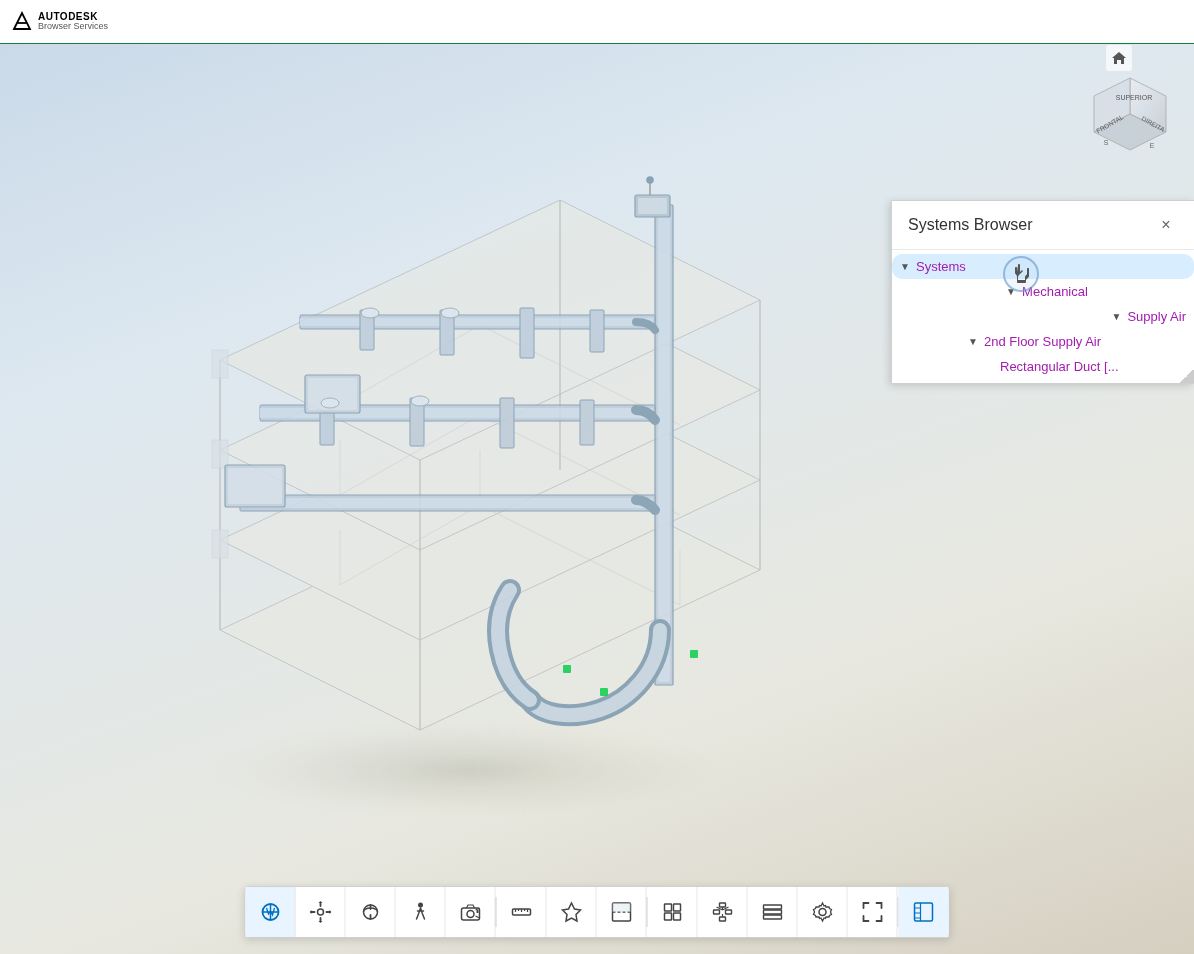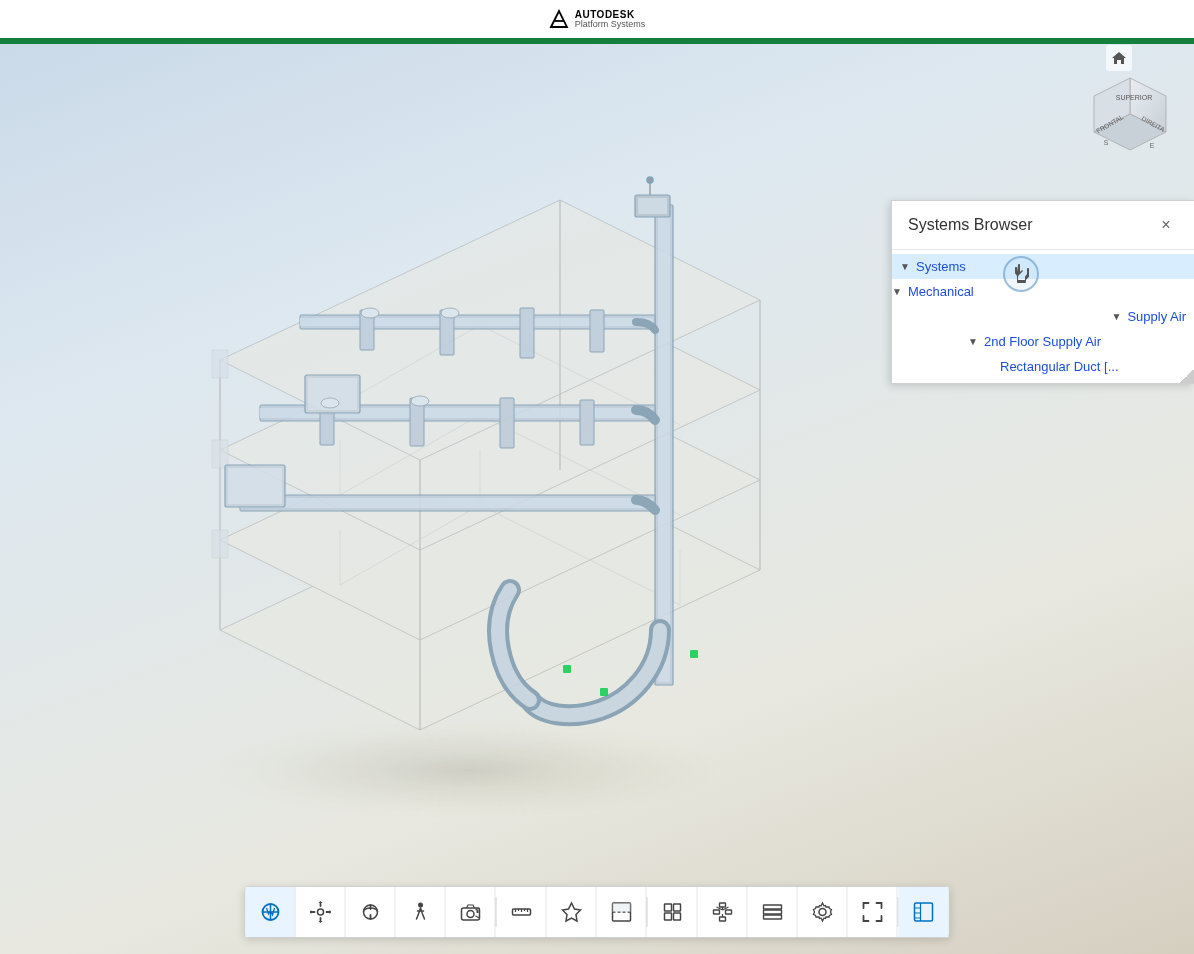--- a/index.html
+++ b/index.html
@@ -21,26 +21,25 @@
       overflow: hidden;
     }
 
     
     #header {
       position: absolute;
       top: 0; left: 0;
       width: 100%;
       height: 44px;
       background: #ffffff;
-      border-bottom: 6px solid #15803d;
+      border-bottom: 1px solid #15803d;
       display: flex;
       align-items: center;
       padding: 0 12px;
       z-index: 100;
-      justify-content: center;
     }
 
     #logo-area {
       display: flex;
       align-items: center;
       gap: 6px;
     }
 
     #logo-icon {
       width: 20px;
@@ -107,42 +106,43 @@
     #panel-content {
       padding: 4px 0;
     }
 
     .tree-item {
       display: flex;
       align-items: center;
       padding: 5px 8px;
       cursor: pointer;
       font-size: 13px;
-      color: #1d4ed8;
+      color: #a21caf;
       user-select: none;
+      border-radius: 10px;
     }
 
     .tree-item.selected {
       background: #d8eeff;
     }
 
     .tree-arrow {
       display: inline-block;
       width: 12px;
       height: 12px;
       margin-right: 4px;
       font-size: 10px;
       color: #555;
       flex-shrink: 0;
     }
 
     .tree-arrow.down::before { content: '▼'; }
     .tree-arrow.empty { visibility: hidden; }
 
-    .indent-1 { padding-left: 0; }
+    .indent-1 { padding-left: 16px; justify-content: center; }
     .indent-2 { padding-left: 32px; justify-content: flex-end; }
     .indent-3 { padding-left: 76px; align-items: center; }
     .indent-4 { padding-left: 92px; }
 
     #panel-resize {
       position: absolute;
       bottom: 0;
       right: 0;
       width: 14px;
       height: 14px;
@@ -341,21 +341,21 @@
 
 <div id="header">
   <div id="logo-area">
     <svg id="logo-icon" viewBox="0 0 20 20" xmlns="http://www.w3.org/2000/svg">
       <rect width="20" height="20" fill="none"></rect>
       <path d="M2,18 L10,2 L18,18 Z" fill="none" stroke="#000" stroke-width="1.8"></path>
       <path d="M5.5,12 L14.5,12" stroke="#000" stroke-width="1.8"></path>
     </svg>
     <div id="logo-text">
       <span id="logo-autodesk">AUTODESK</span>
-      <span id="logo-platform">Platform Systems</span>
+      <span id="logo-platform">Browser Services</span>
     </div>
   </div>
 </div>
 
 <div id="viewcube-container">
   
   <div style="position:absolute;top:-5px;right:52px;width:26px;height:26px;display:flex;align-items:center;justify-content:center;cursor:pointer;background:rgba(255,255,255,0.7);border-radius:3px;">
     <svg width="16" height="16" viewBox="0 0 16 16">
       <path d="M8,2 L1,8 L3,8 L3,14 L6,14 L6,10 L10,10 L10,14 L13,14 L13,8 L15,8 Z" fill="#555" stroke="none"></path>
     </svg>

